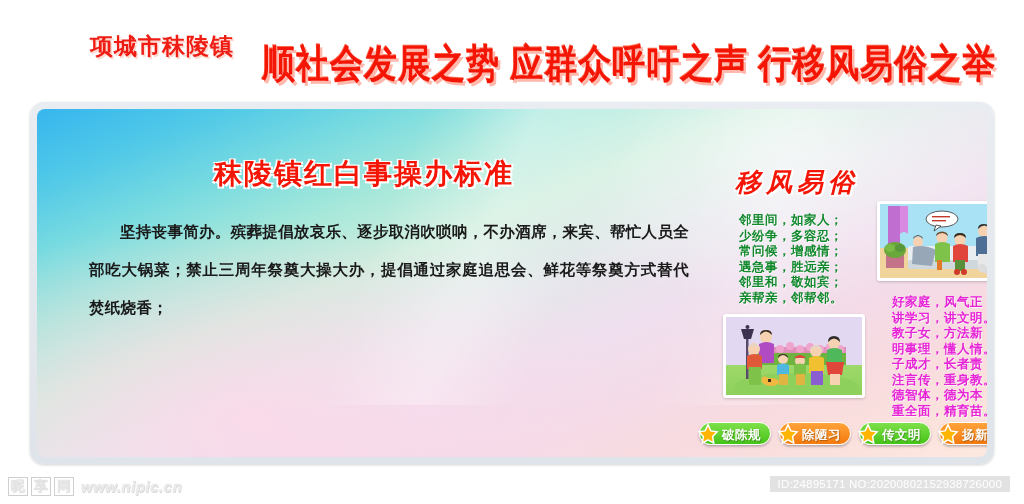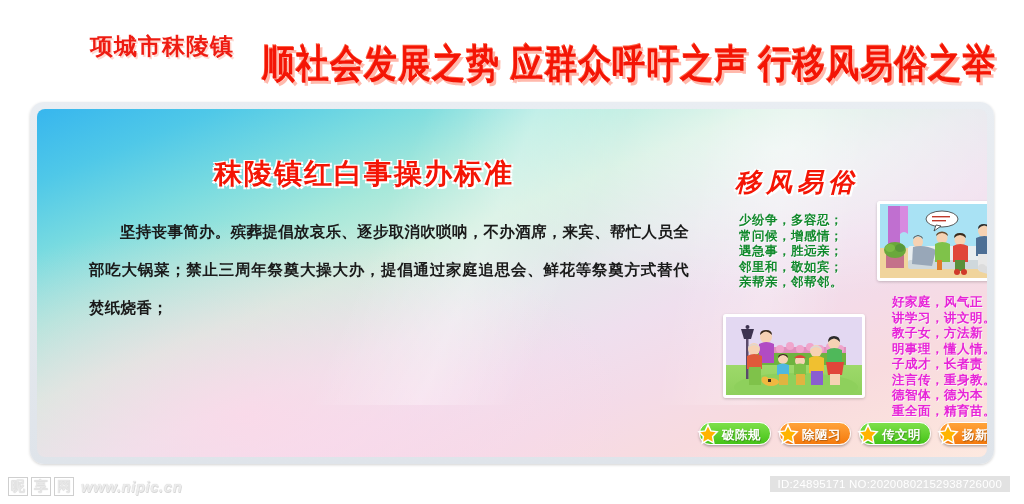--- a/index.html
+++ b/index.html
@@ -283,20 +283,21 @@
 
       <div class="doc-title">秣陵镇红白事操办标准</div>
 
       <div class="body-text">
         <p>坚持丧事简办。殡葬提倡放哀乐、逐步取消吹唢呐，不办酒席，来宾、帮忙人员全部吃大锅菜；禁止三周年祭奠大操大办，提倡通过家庭追思会、鲜花等祭奠方式替代焚纸烧香；</p>
       </div>
 
       <div class="yf-title">移风易俗</div>
 
       <div class="green-verse">
+        <div>邻里间，如家人；</div>
         <div>少纷争，多容忍；</div>
         <div>常问候，增感情；</div>
         <div>遇急事，胜远亲；</div>
         <div>邻里和，敬如宾；</div>
         <div>亲帮亲，邻帮邻。</div>
       </div>
 
       <div class="pink-verse">
         <div>好家庭，风气正，</div>
         <div>讲学习，讲文明。</div>

